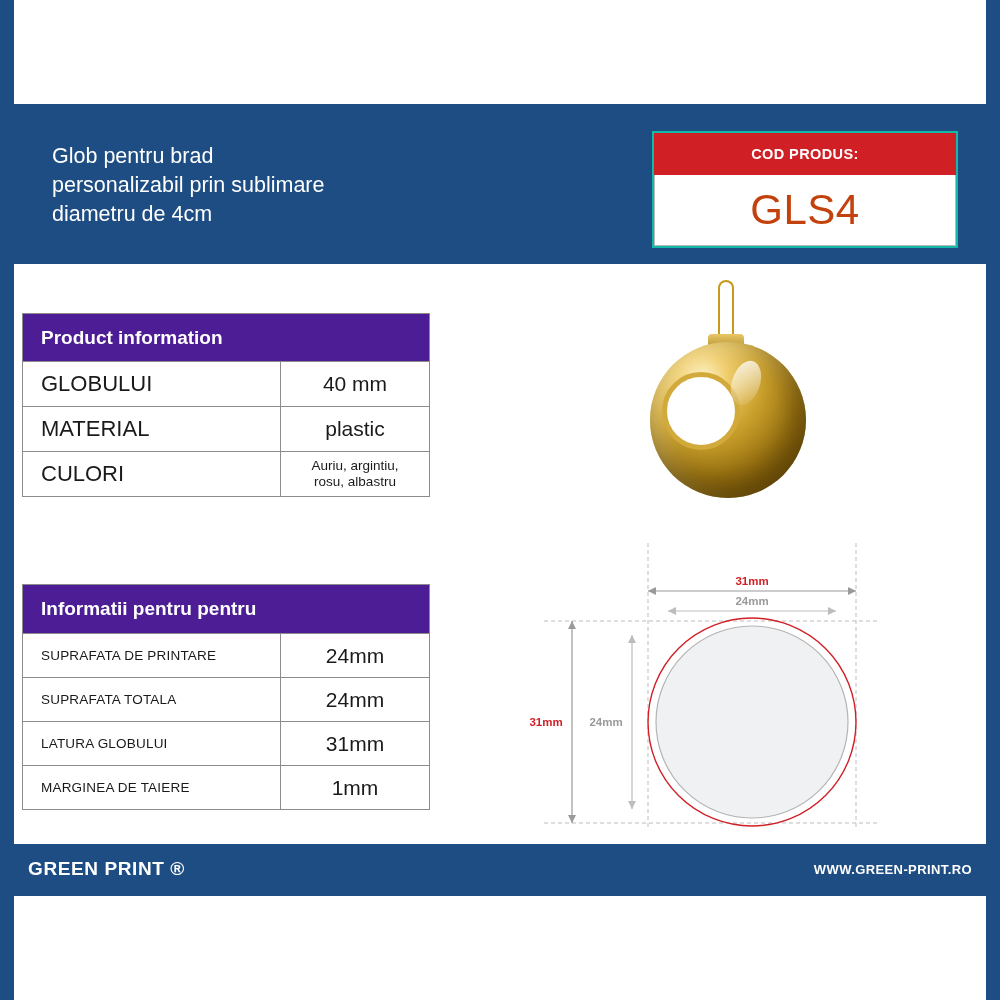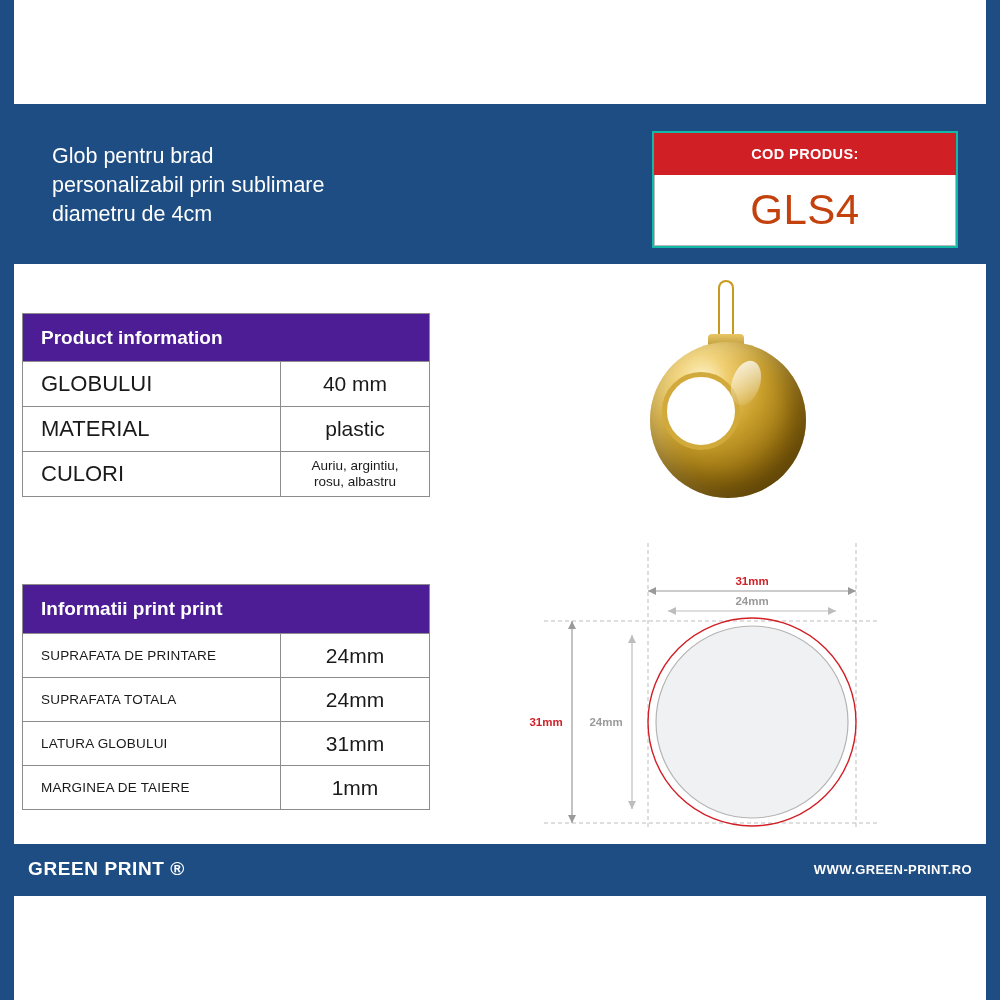--- a/index.html
+++ b/index.html
@@ -297,21 +297,21 @@
       <div class="cell-value">plastic</div>
     </div>
     <div class="row small">
       <div class="cell-label">CULORI</div>
       <div class="cell-value">Auriu, argintiu,
 rosu, albastru</div>
     </div>
   </div>
 
   <div class="card" id="print-info">
-    <div class="card-head">Informatii print print</div>
+    <div class="card-head">Informatii pentru pentru</div>
     <div class="row">
       <div class="cell-label">SUPRAFATA DE PRINTARE</div>
       <div class="cell-value">24mm</div>
     </div>
     <div class="row">
       <div class="cell-label">SUPRAFATA TOTALA</div>
       <div class="cell-value">24mm</div>
     </div>
     <div class="row">
       <div class="cell-label">LATURA GLOBULUI</div>

